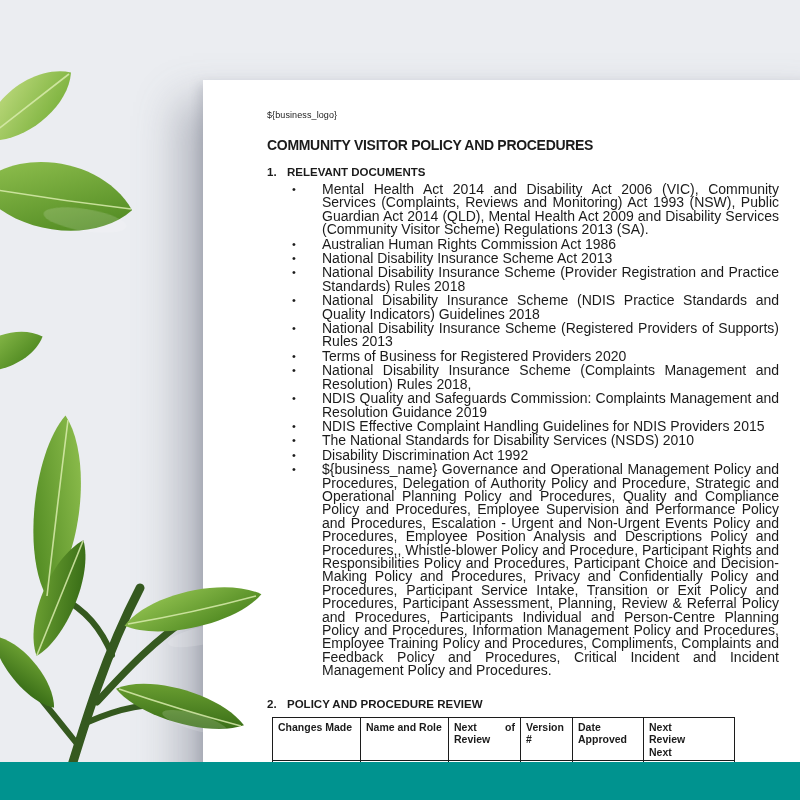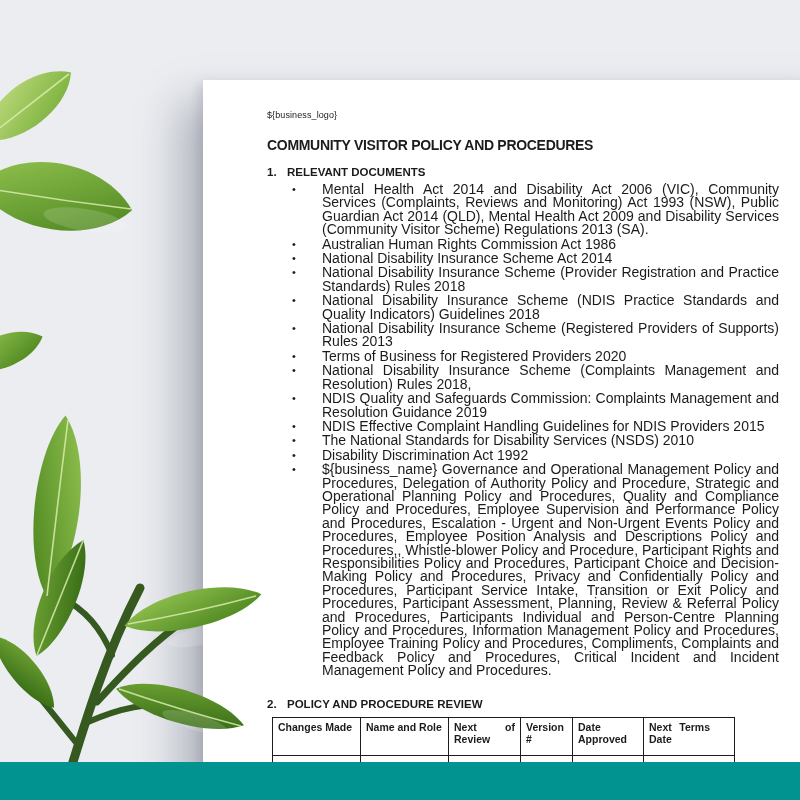--- a/index.html
+++ b/index.html
@@ -122,21 +122,21 @@
       <div class="doc-title">COMMUNITY VISITOR POLICY AND PROCEDURES</div>
 
       <div class="sec1">
         <div class="sec-heading">
           <span class="num">1.</span>
           <span>RELEVANT DOCUMENTS</span>
         </div>
         <ul class="doc-list">
           <li>Mental Health Act 2014 and Disability Act 2006 (VIC), Community Services (Complaints, Reviews and Monitoring) Act 1993 (NSW), Public Guardian Act 2014 (QLD), Mental Health Act 2009 and Disability Services (Community Visitor Scheme) Regulations 2013 (SA).</li>
           <li>Australian Human Rights Commission Act 1986</li>
-          <li>National Disability Insurance Scheme Act 2014</li>
+          <li>National Disability Insurance Scheme Act 2013</li>
           <li>National Disability Insurance Scheme (Provider Registration and Practice Standards) Rules 2018</li>
           <li>National Disability Insurance Scheme (NDIS Practice Standards and Quality Indicators) Guidelines 2018</li>
           <li>National Disability Insurance Scheme (Registered Providers of Supports) Rules 2013</li>
           <li>Terms of Business for Registered Providers 2020</li>
           <li>National Disability Insurance Scheme (Complaints Management and Resolution) Rules 2018,</li>
           <li>NDIS Quality and Safeguards Commission: Complaints Management and Resolution Guidance 2019</li>
           <li>NDIS Effective Complaint Handling Guidelines for NDIS Providers 2015</li>
           <li>The National Standards for Disability Services (NSDS) 2010</li>
           <li>Disability Discrimination Act 1992</li>
           <li>${business_name} Governance and Operational Management Policy and Procedures, Delegation of Authority Policy and Procedure, Strategic and Operational Planning Policy and Procedures, Quality and Compliance Policy and Procedures, Employee Supervision and Performance Policy and Procedures, Escalation - Urgent and Non-Urgent Events Policy and Procedures, Employee Position Analysis and Descriptions Policy and Procedures,, Whistle-blower Policy and Procedure, Participant Rights and Responsibilities Policy and Procedures, Participant Choice and Decision-Making Policy and Procedures, Privacy and Confidentially Policy and Procedures, Participant Service Intake, Transition or Exit Policy and Procedures, Participant Assessment, Planning, Review &amp; Referral Policy and Procedures, Participants Individual and Person-Centre Planning Policy and Procedures, Information Management Policy and Procedures, Employee Training Policy and Procedures, Compliments, Complaints and Feedback Policy and Procedures, Critical Incident and Incident Management Policy and Procedures.</li>
@@ -158,21 +158,21 @@
               <col style="width:71px">
               <col style="width:91px">
           </colgroup>
           <thead>
             <tr>
               <th>Changes Made</th>
               <th>Name and Role</th>
               <th>Next of Review</th>
               <th>Version #</th>
               <th>Date Approved</th>
-              <th class="th-last">Next Terms Date</th>
+              <th class="th-last">Next Review Next</th>
             </tr>
           </thead>
           <tbody>
               <tr>
                 <td></td>
                 <td></td>
                 <td></td>
                 <td></td>
                 <td></td>
                 <td></td>

